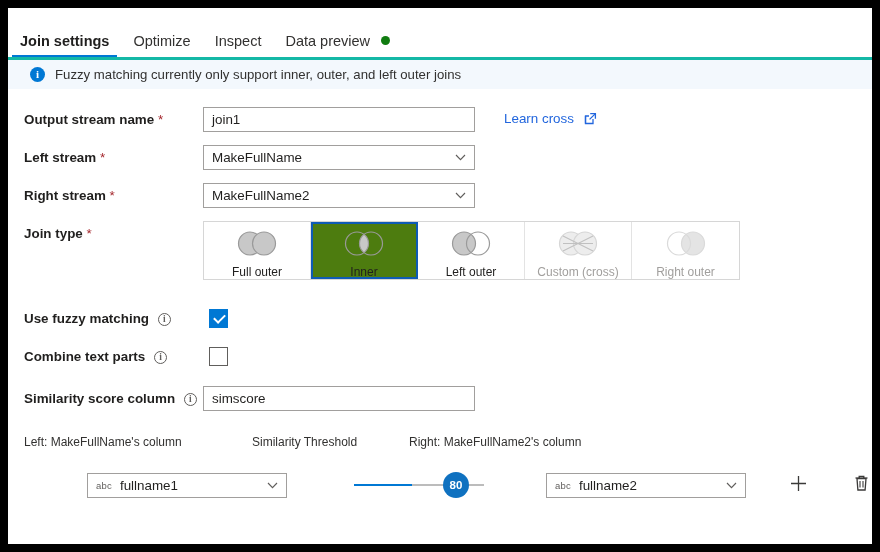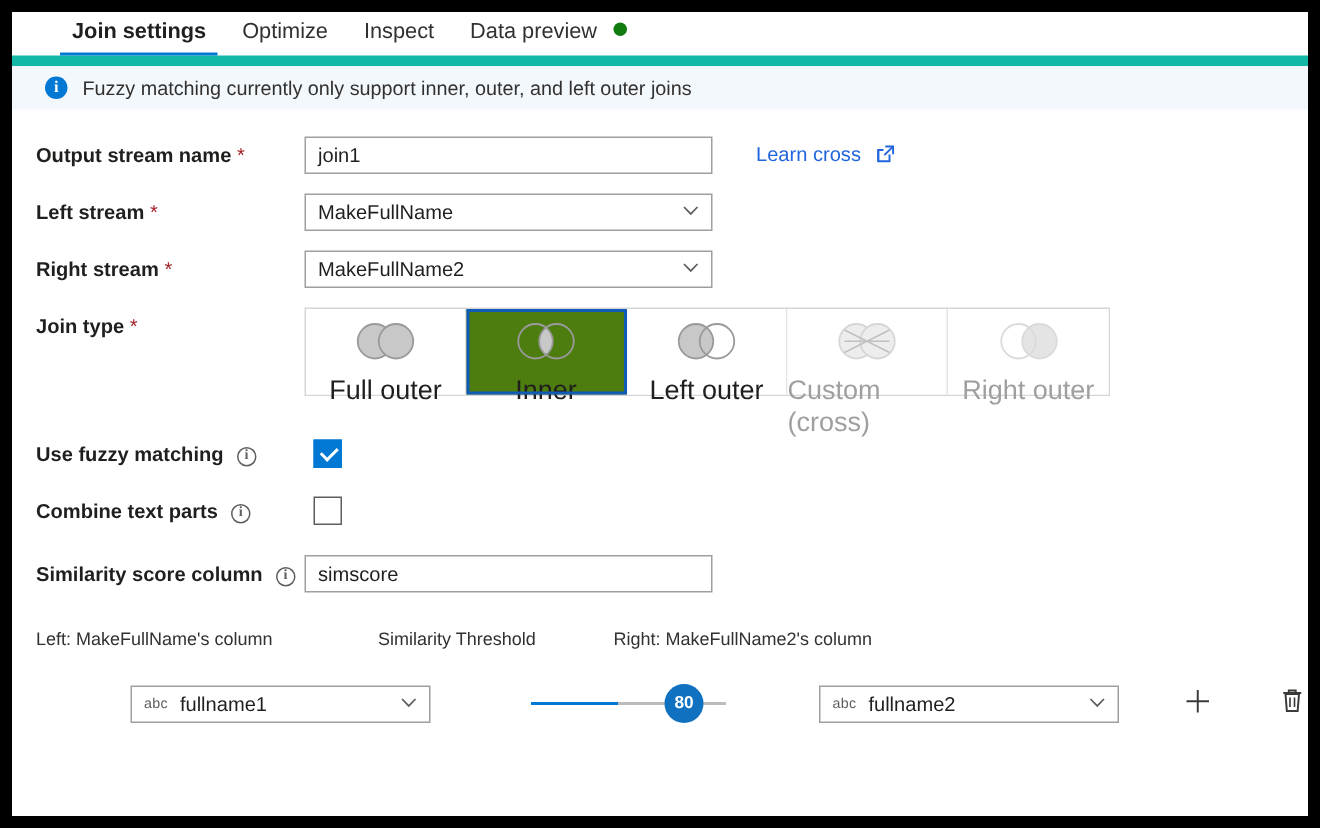--- a/index.html
+++ b/index.html
@@ -34,23 +34,23 @@
   .panel {
     position: absolute; left: 8px; top: 8px;
     width: 864px; height: 536px;
     background: #ffffff;
     overflow: hidden;
   }
 
   
   .tabbar {
     position: relative;
-    height: 36px;
-    border-bottom: 7px solid #14b8a6;
-    padding-left: 28px;
+    height: 52px;
+    border-bottom: 3px solid #14b8a6;
+    padding-left: 0;
     display: flex;
     align-items: flex-end;
   }
   .tab {
     position: relative;
     font-size: 14.5px;
     color: #323130;
     padding: 0 12px 9px 12px;
     cursor: pointer;
     white-space: nowrap;
@@ -194,21 +194,21 @@
     align-items: center;
     justify-content: flex-start;
     padding-top: 8px;
     cursor: pointer;
     border-right: 1px solid #e3e3e3;
     background: #ffffff;
     position: relative;
   }
   .jt:last-child { border-right: none; }
   .jt .jtlabel {
-    font-size: 18px;
+    font-size: 12px;
     color: #201f1e;
     margin-top: 4px;
   }
   .jt.selected {
     background: #4d7c0f;
     outline: 2px solid #0f5bb5;
     outline-offset: -2px;
     z-index: 2;
   }
   .jt.disabled { cursor: default; }

